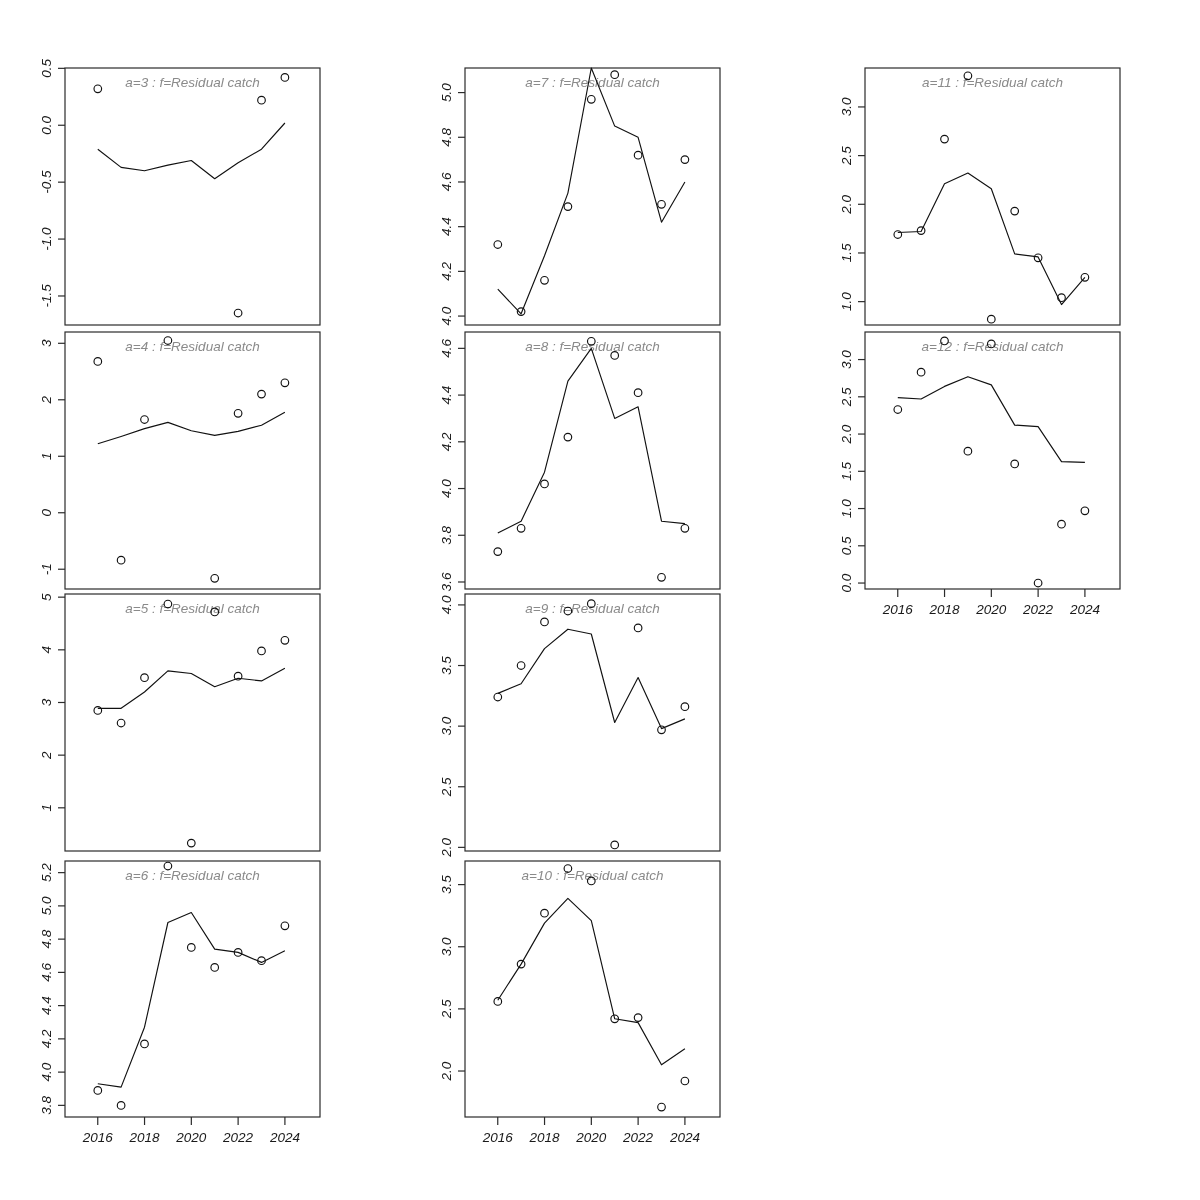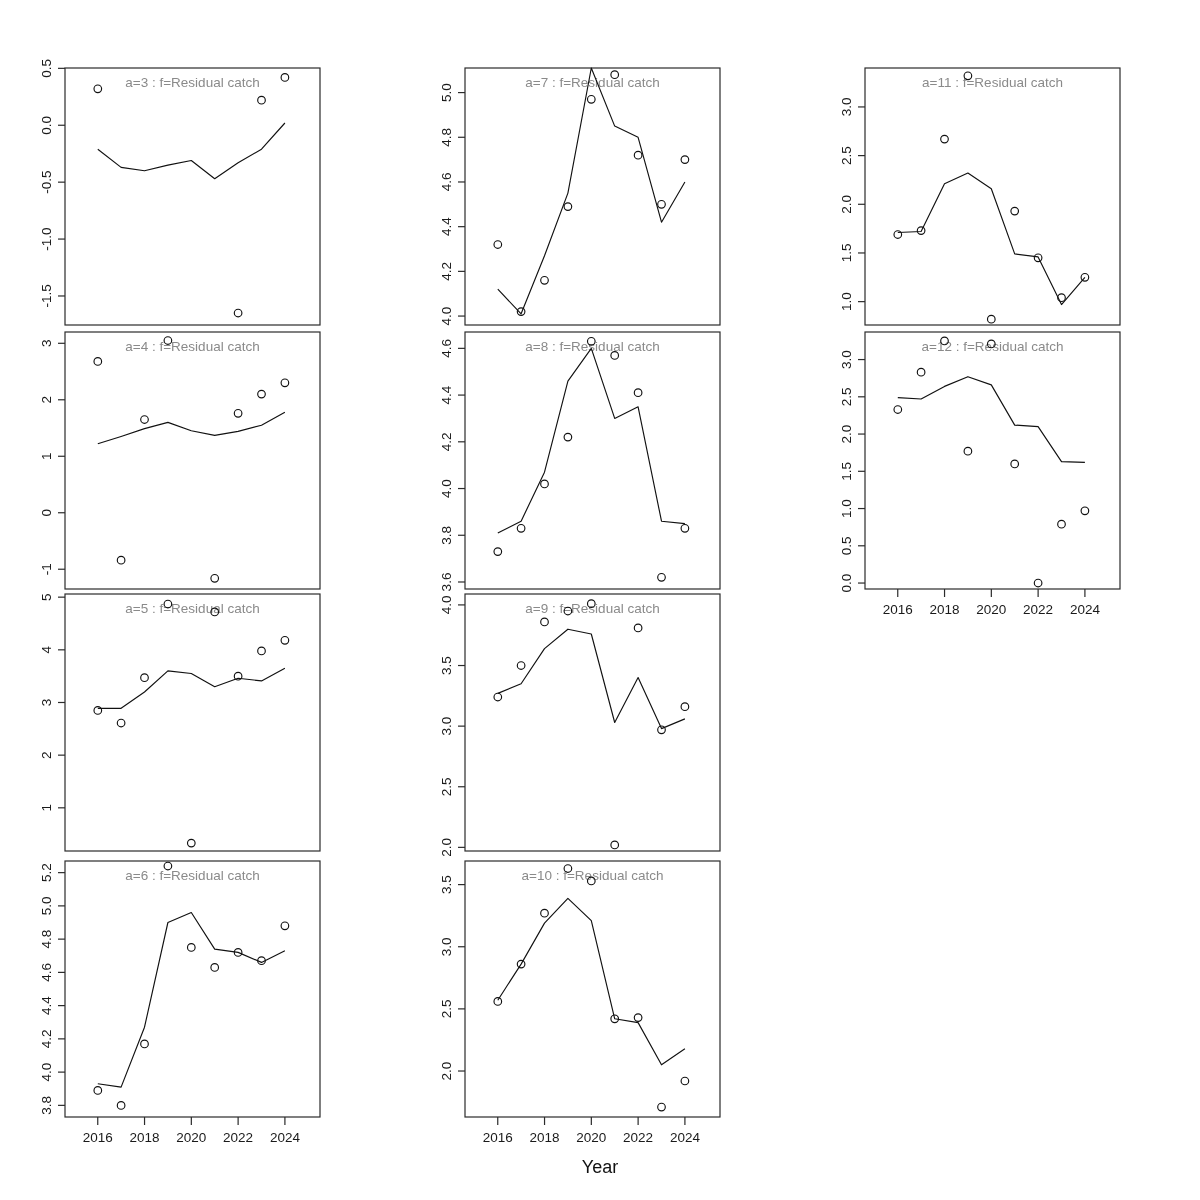--- a/index.html
+++ b/index.html
@@ -9,20 +9,21 @@
     width: 1200px;
     height: 1200px;
     font-family: "Liberation Sans", sans-serif;
   }
   .figure-wrap {
     position: relative;
     width: 1200px;
     height: 1200px;
     background: #ffffff;
     overflow: hidden;
+    font-style: italic;
   }
   svg text {
     font-family: "Liberation Sans", sans-serif;
   }
   .panel-title {
     font-size: 13.5px;
     fill: #8a8a8a;
   }
   .tick-label {
     font-size: 13.5px;
@@ -313,14 +314,13 @@
         <circle cx="921.1" cy="372.2" r="3.8" fill="none" stroke="#111111" stroke-width="1.15"></circle>
         <circle cx="944.5" cy="340.9" r="3.8" fill="none" stroke="#111111" stroke-width="1.15"></circle>
         <circle cx="967.9" cy="451.2" r="3.8" fill="none" stroke="#111111" stroke-width="1.15"></circle>
         <circle cx="991.3" cy="343.9" r="3.8" fill="none" stroke="#111111" stroke-width="1.15"></circle>
         <circle cx="1014.7" cy="463.9" r="3.8" fill="none" stroke="#111111" stroke-width="1.15"></circle>
         <circle cx="1038.1" cy="583.0" r="3.8" fill="none" stroke="#111111" stroke-width="1.15"></circle>
         <circle cx="1061.5" cy="524.2" r="3.8" fill="none" stroke="#111111" stroke-width="1.15"></circle>
         <circle cx="1084.9" cy="510.8" r="3.8" fill="none" stroke="#111111" stroke-width="1.15"></circle>
       </g>
     </svg>
-  <div class="xaxis-label">Year</div>
 </div>
 
 </body></html>

